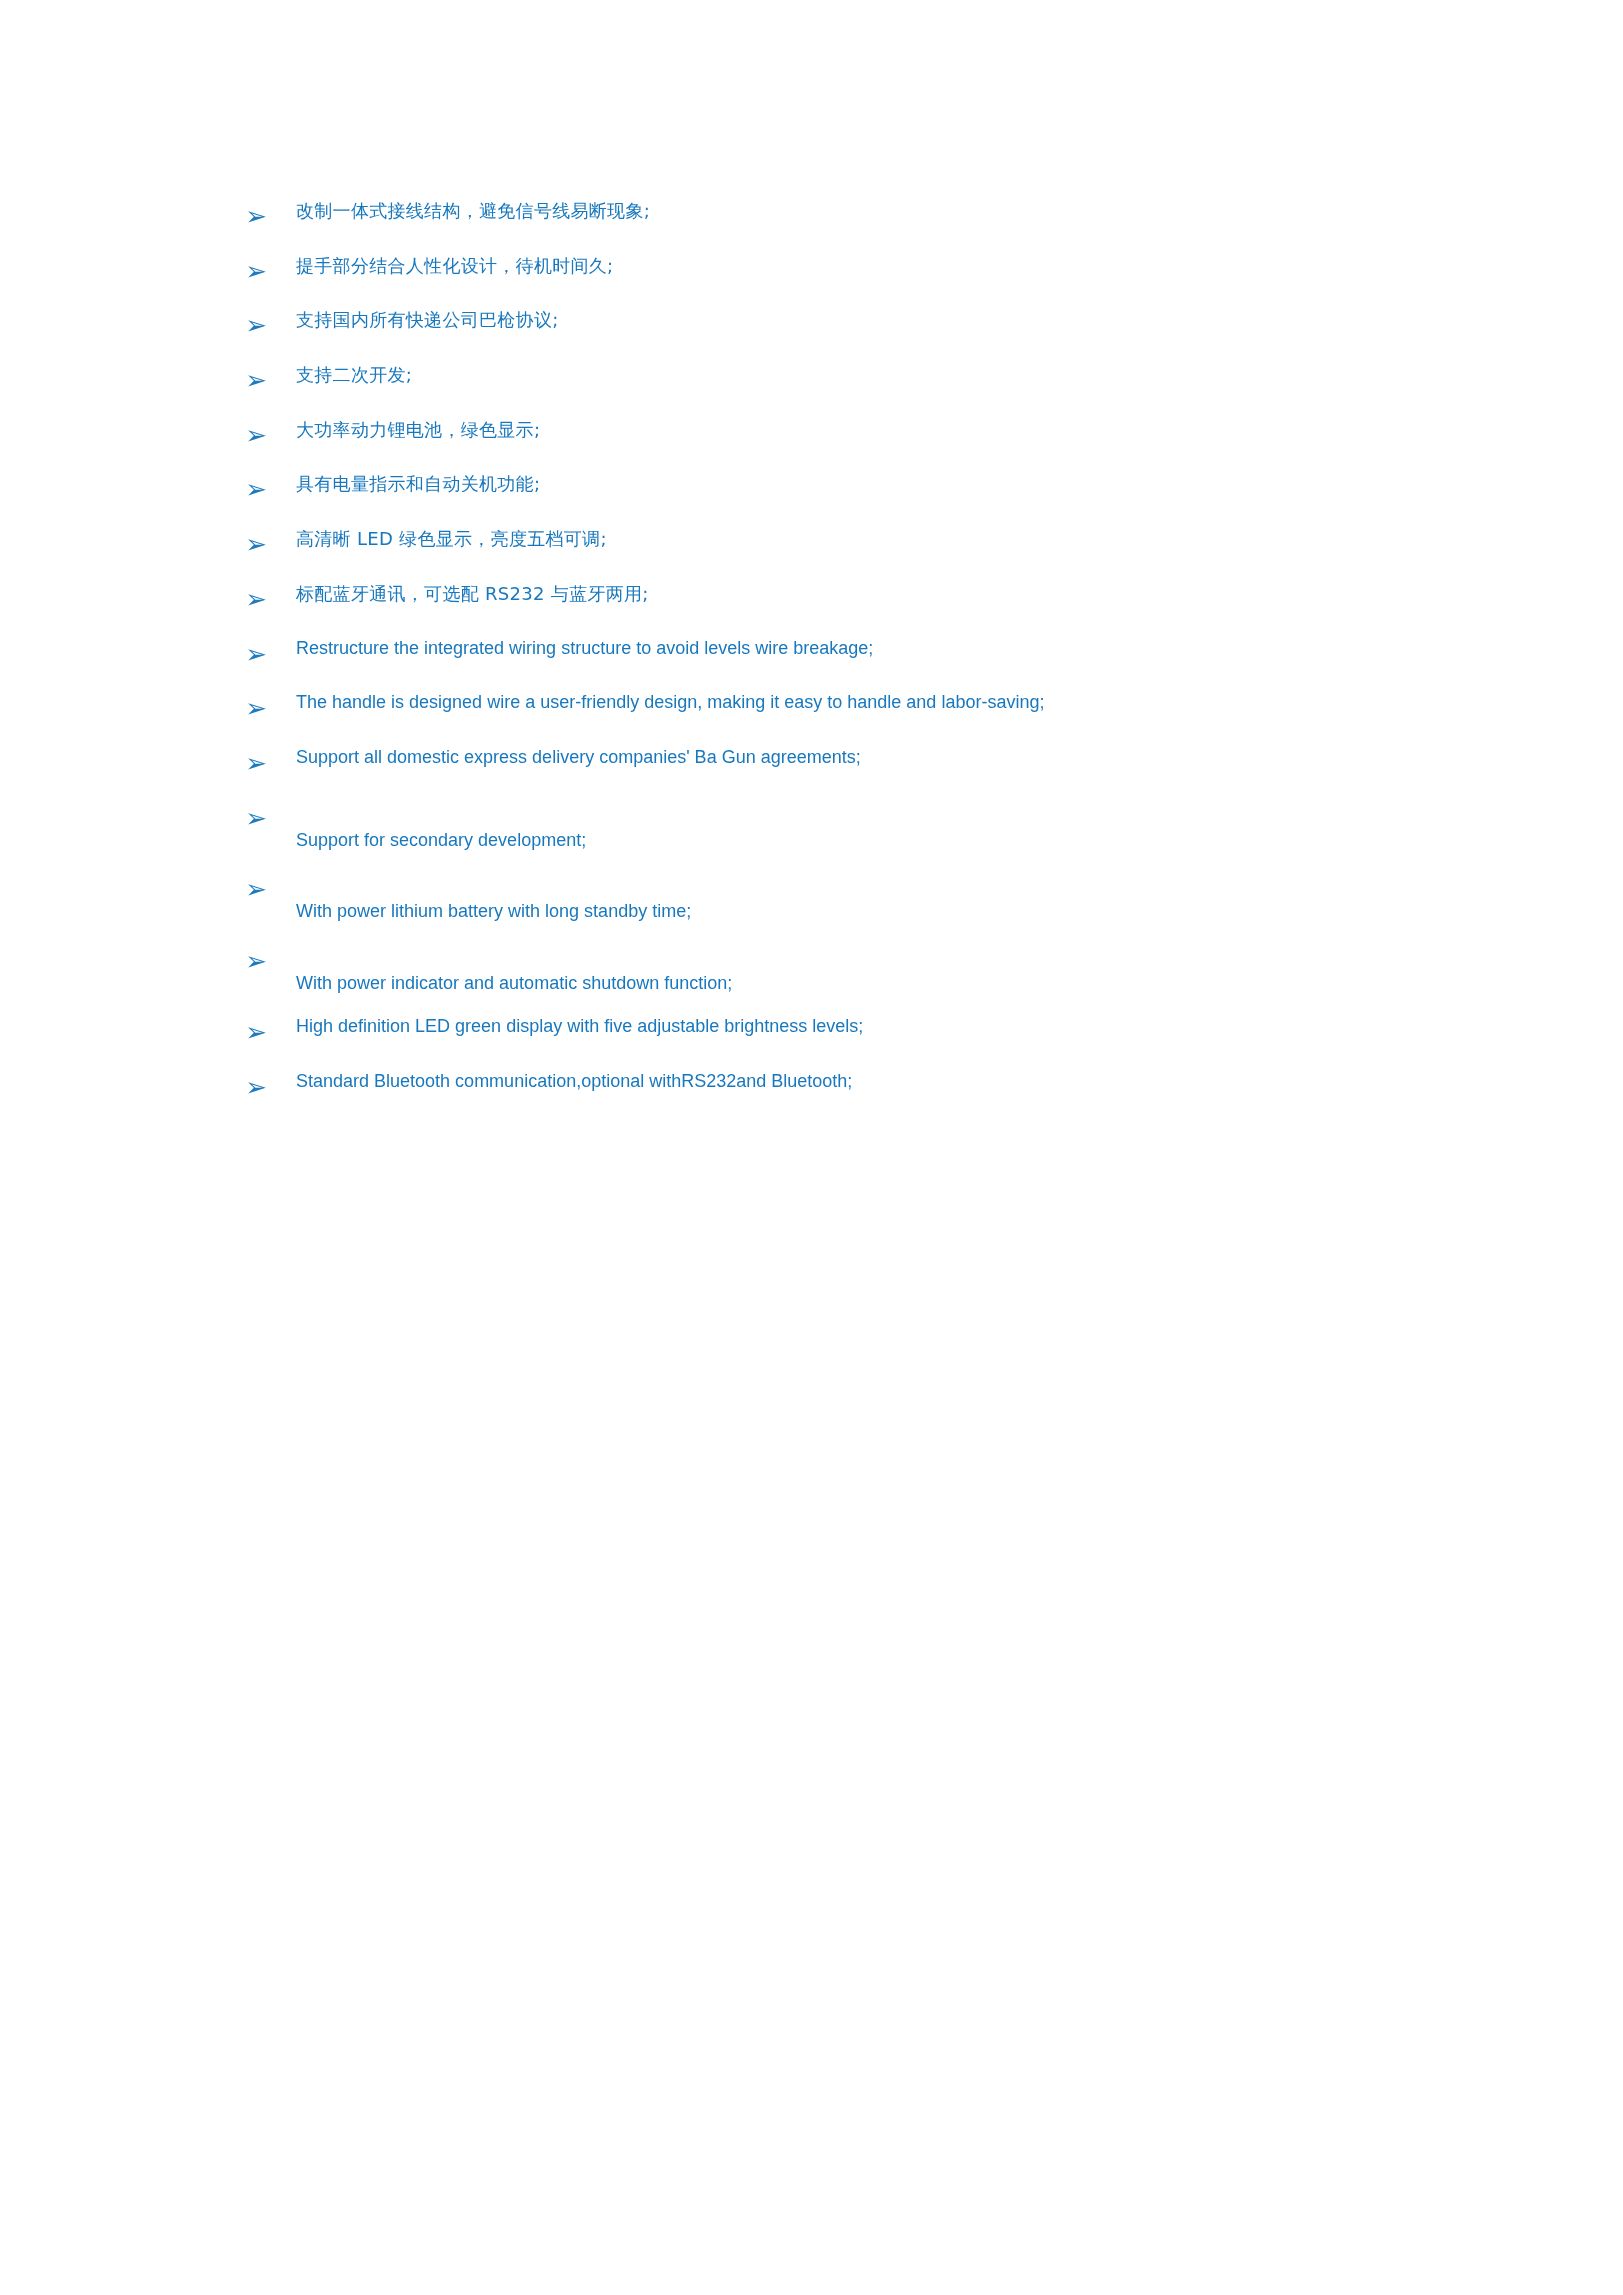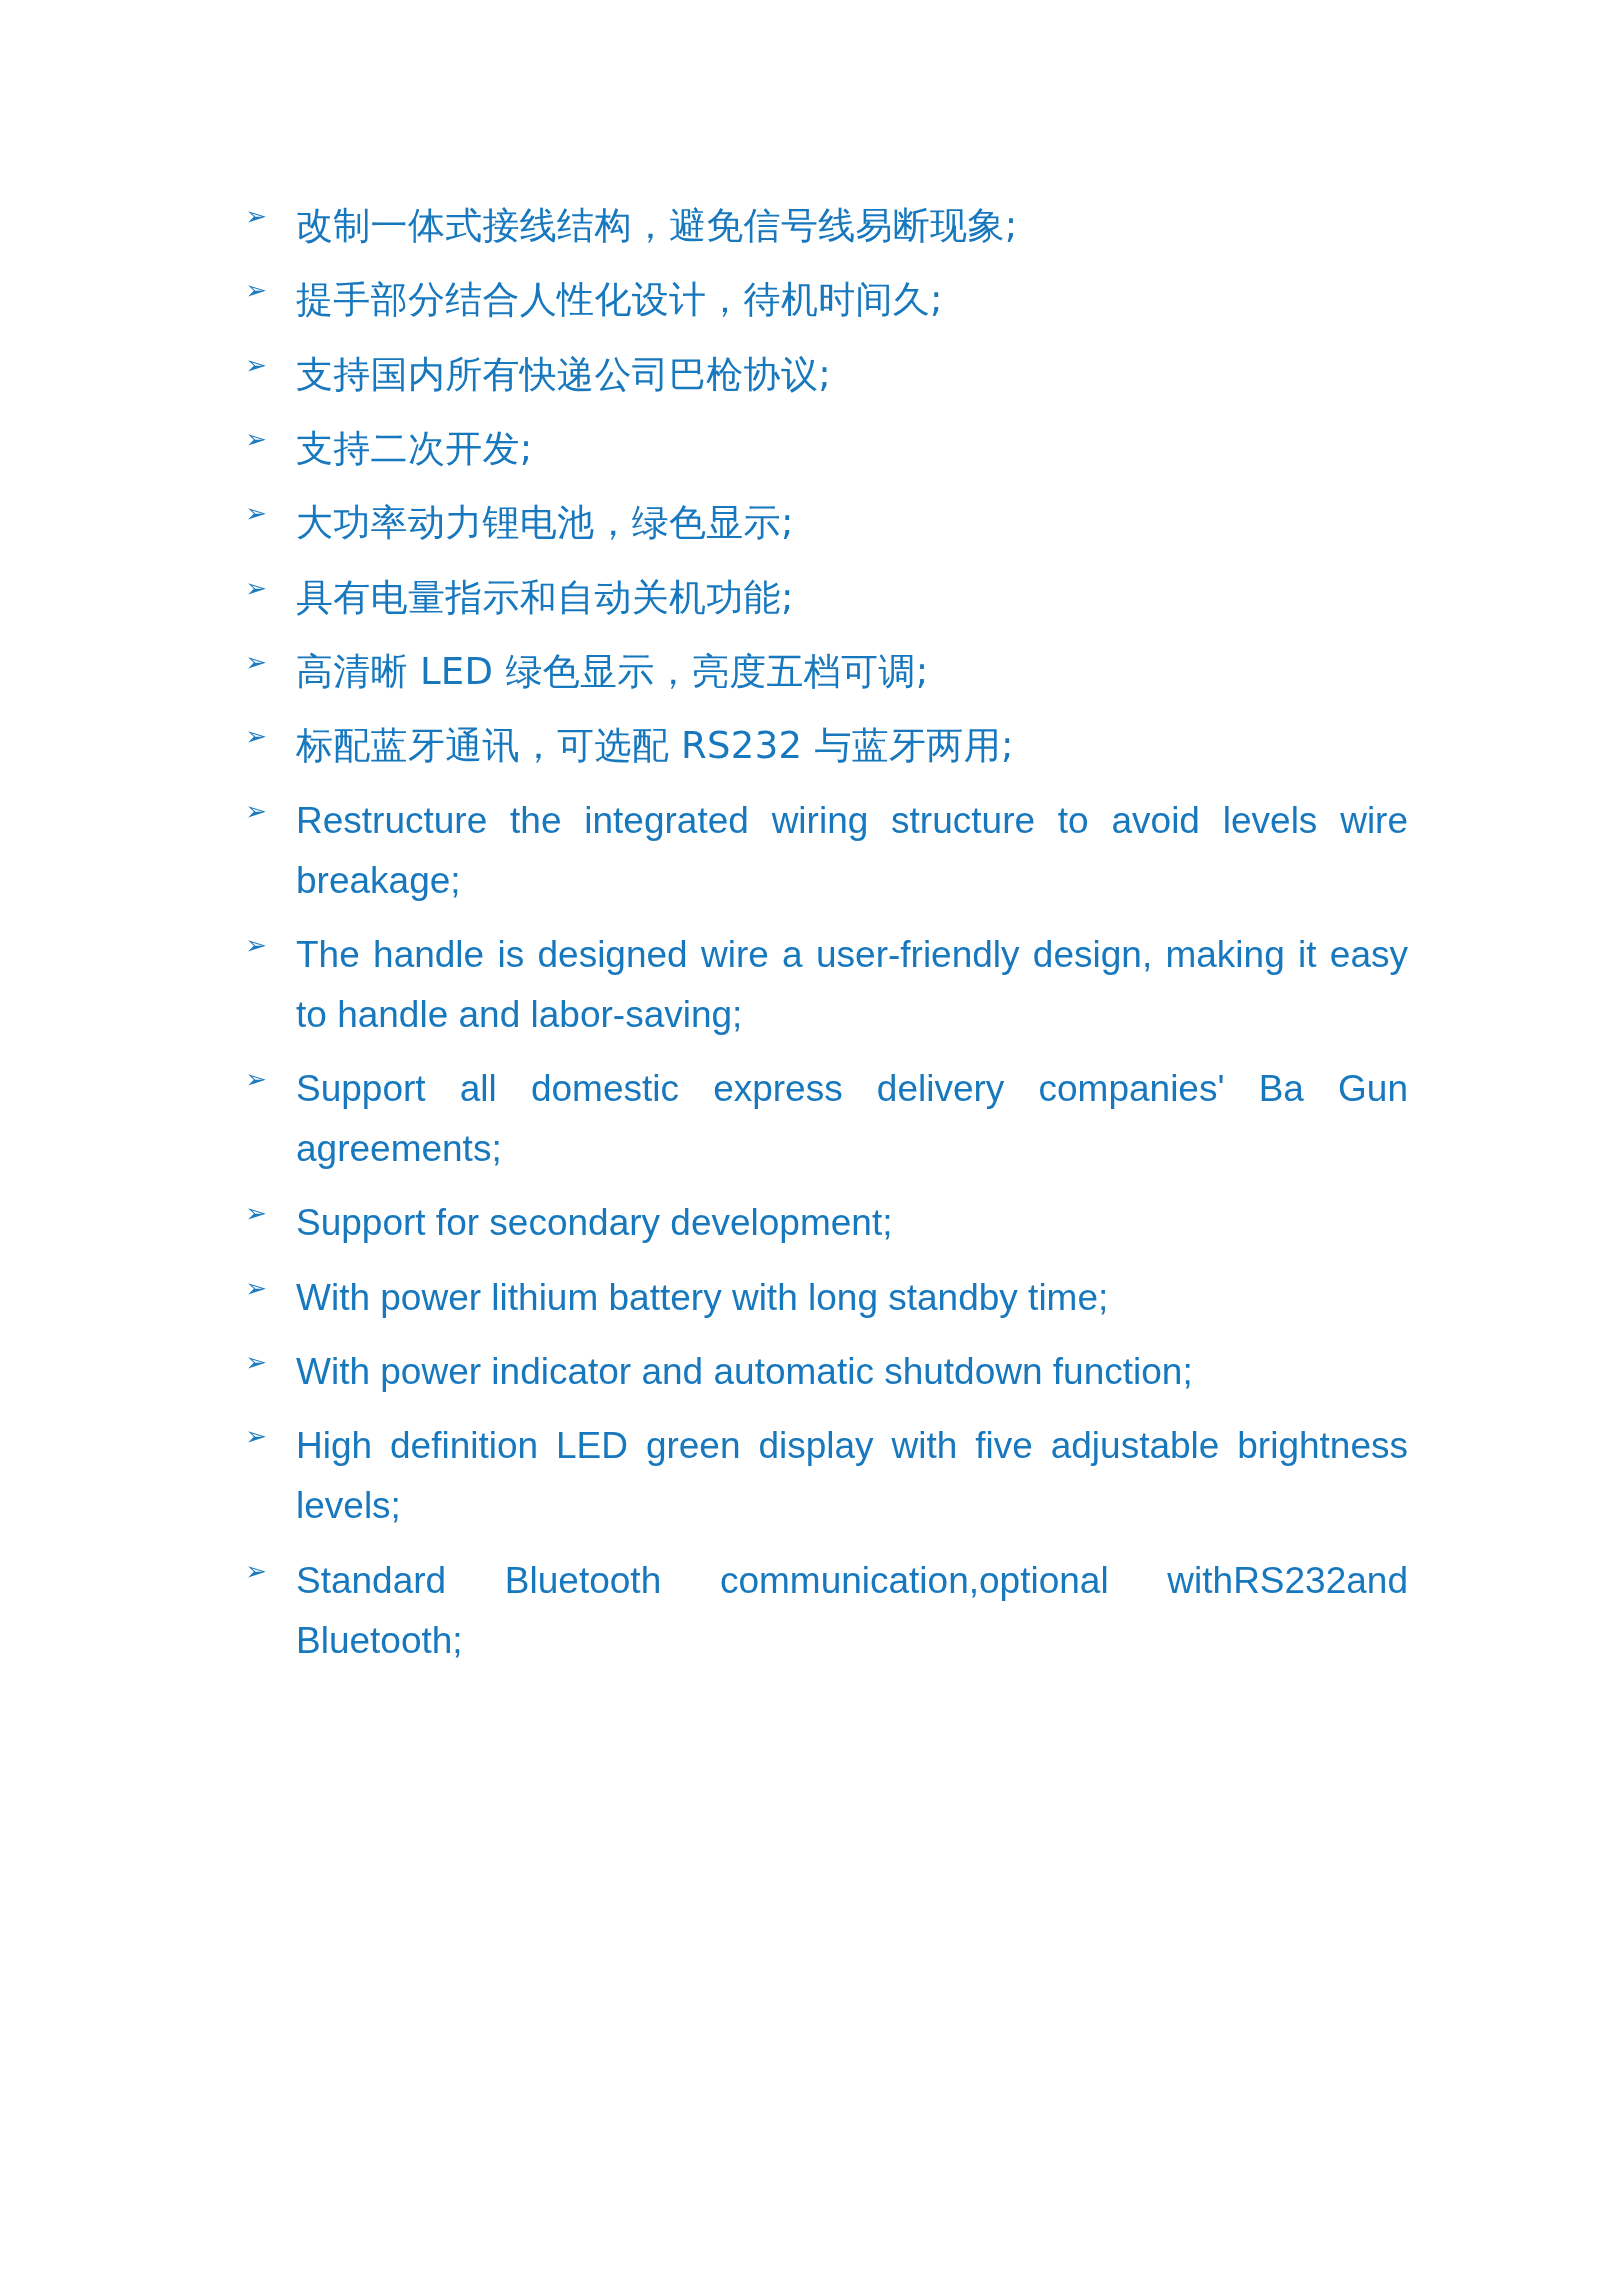--- a/index.html
+++ b/index.html
@@ -37,35 +37,36 @@
     color: #1F7BBF;
     font-size: 26px;
     line-height: 1.55;
     font-family: "DejaVu Sans", sans-serif;
     padding-left: 9.2px;
     box-sizing: border-box;
   }
   .bullet-text {
     flex: 1 1 auto;
     color: #1878BE;
-    font-size: 37px;
+    font-size: 18px;
     line-height: 1.62;
     font-family: "Liberation Sans", sans-serif;
     word-spacing: 0px;
   }
   .bullet-item.cn .bullet-text {
     font-family: "DejaVu Sans", "Liberation Sans", sans-serif;
     letter-spacing: 0.3px;
   }
   .bullet-item.en .bullet-text {
     text-align: justify;
     text-justify: inter-word;
   }
   .bullet-item.en-nowrap .bullet-text {
     text-align: left;
+    margin-top: 28px;
   }
 </style>
 </head>
 <body>
 
 <div class="page">
   <div class="content" id="list-root">
       <div class="bullet-item cn">
         <span class="bullet-marker">➢</span>
         <span class="bullet-text">改制一体式接线结构，避免信号线易断现象;</span>

